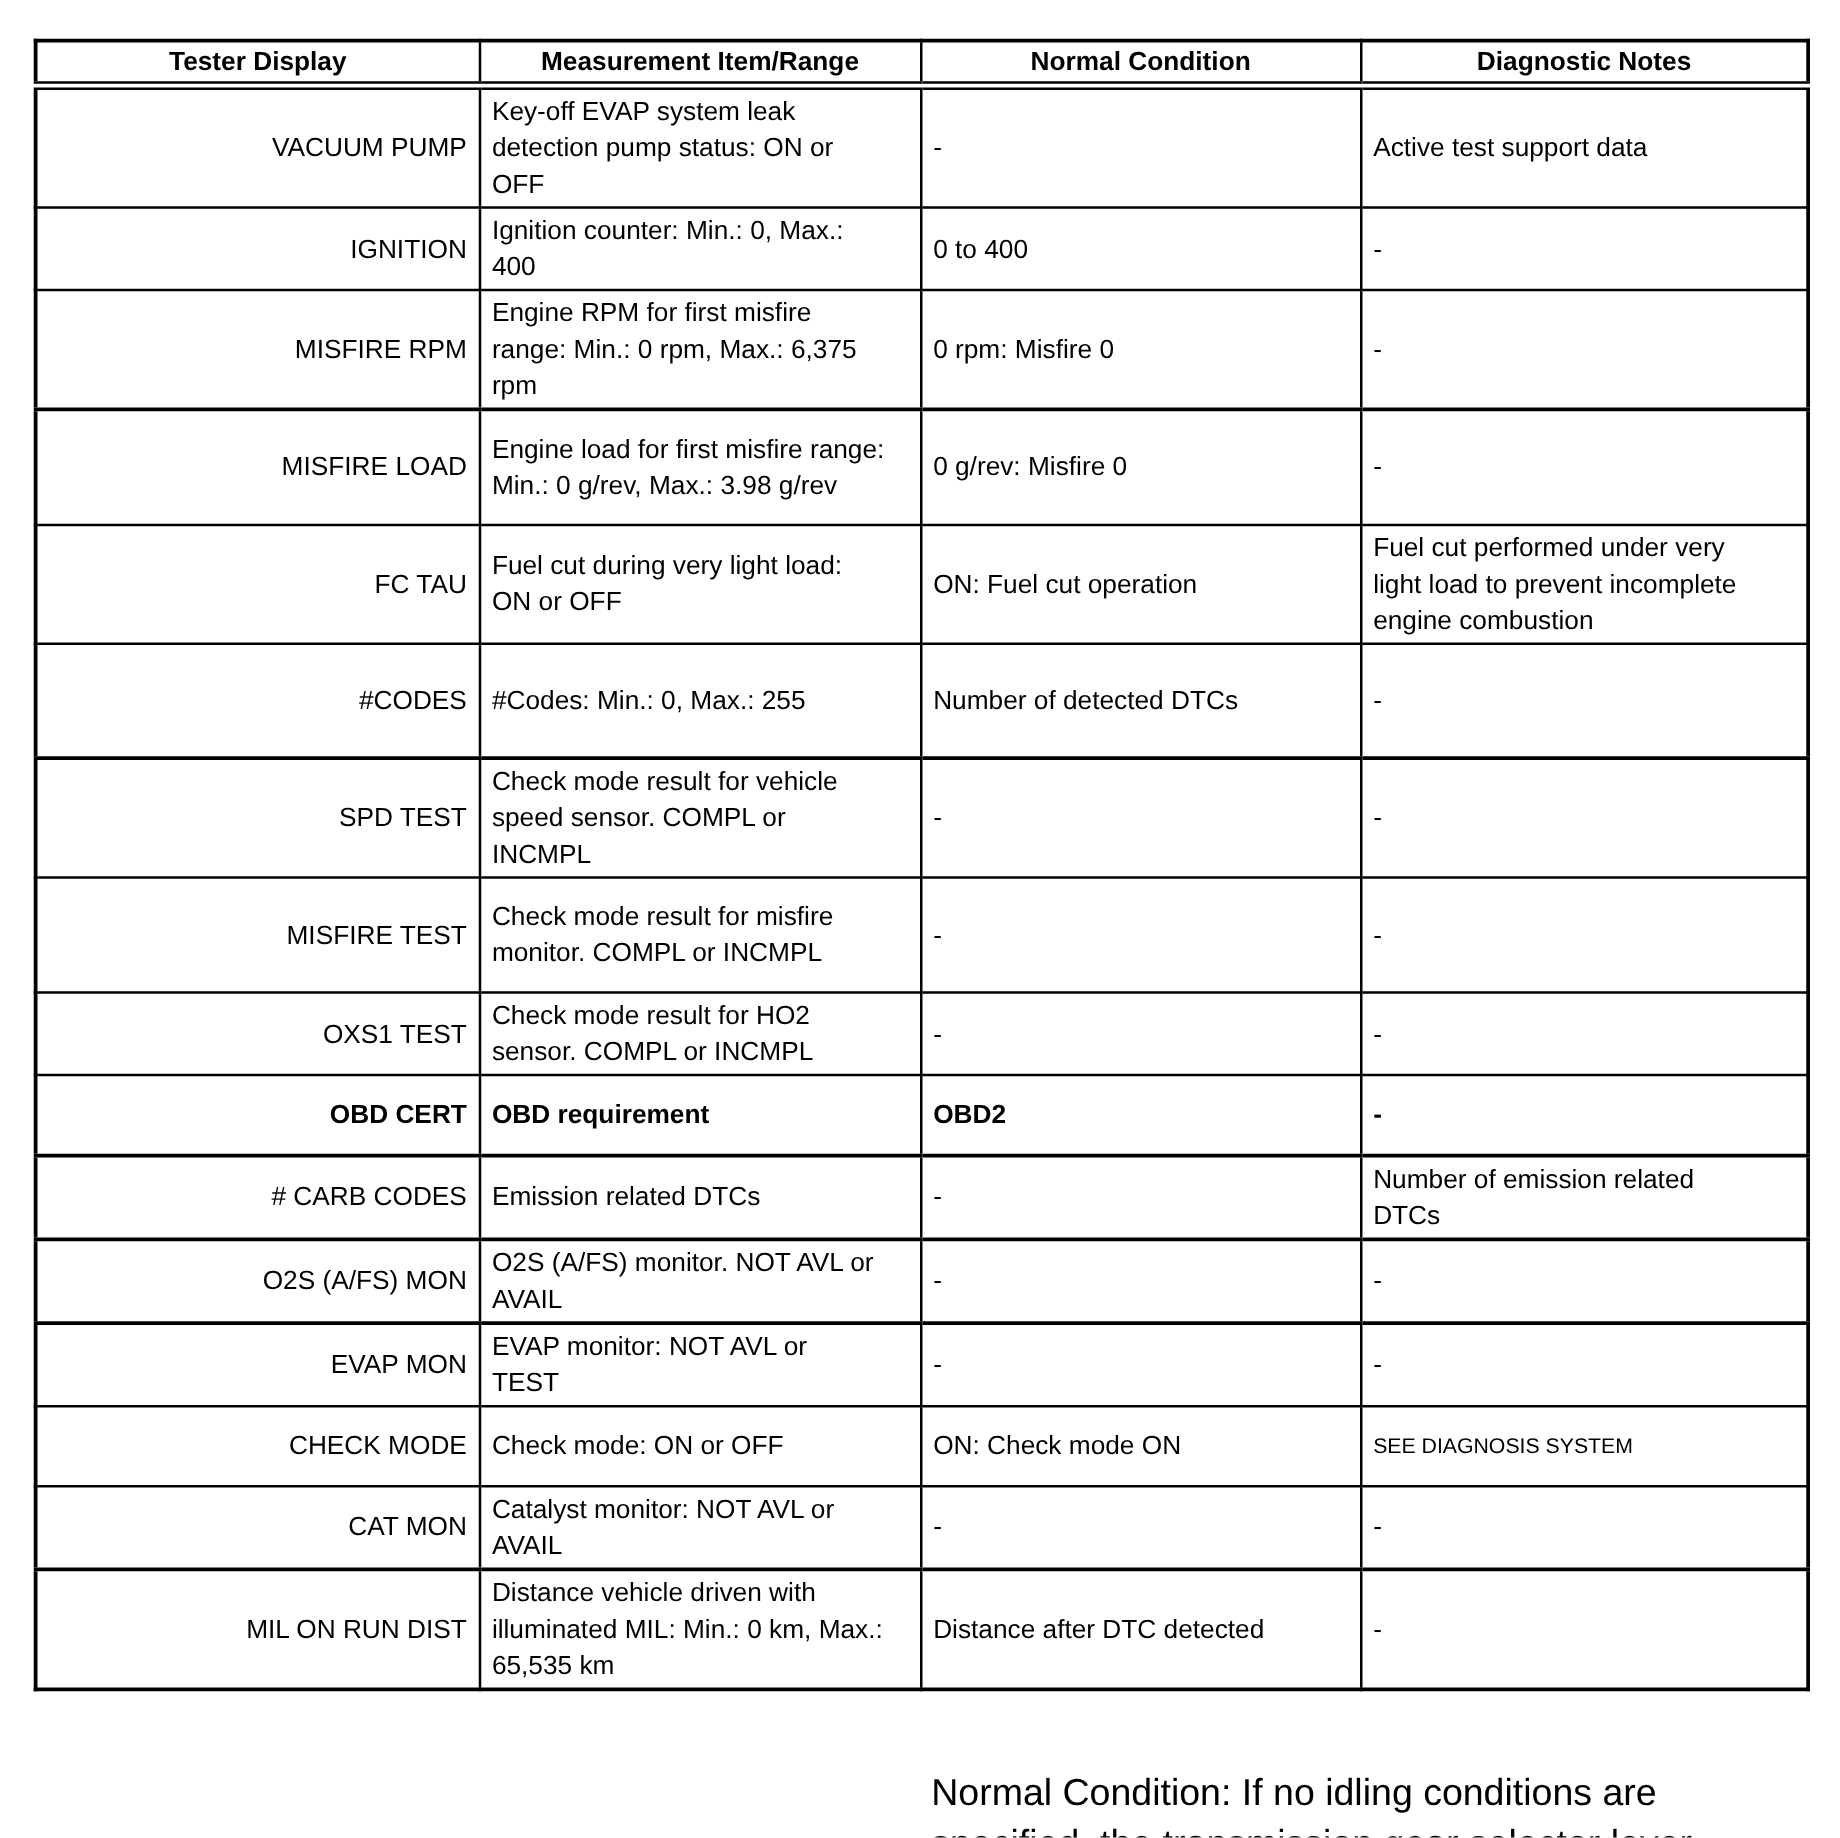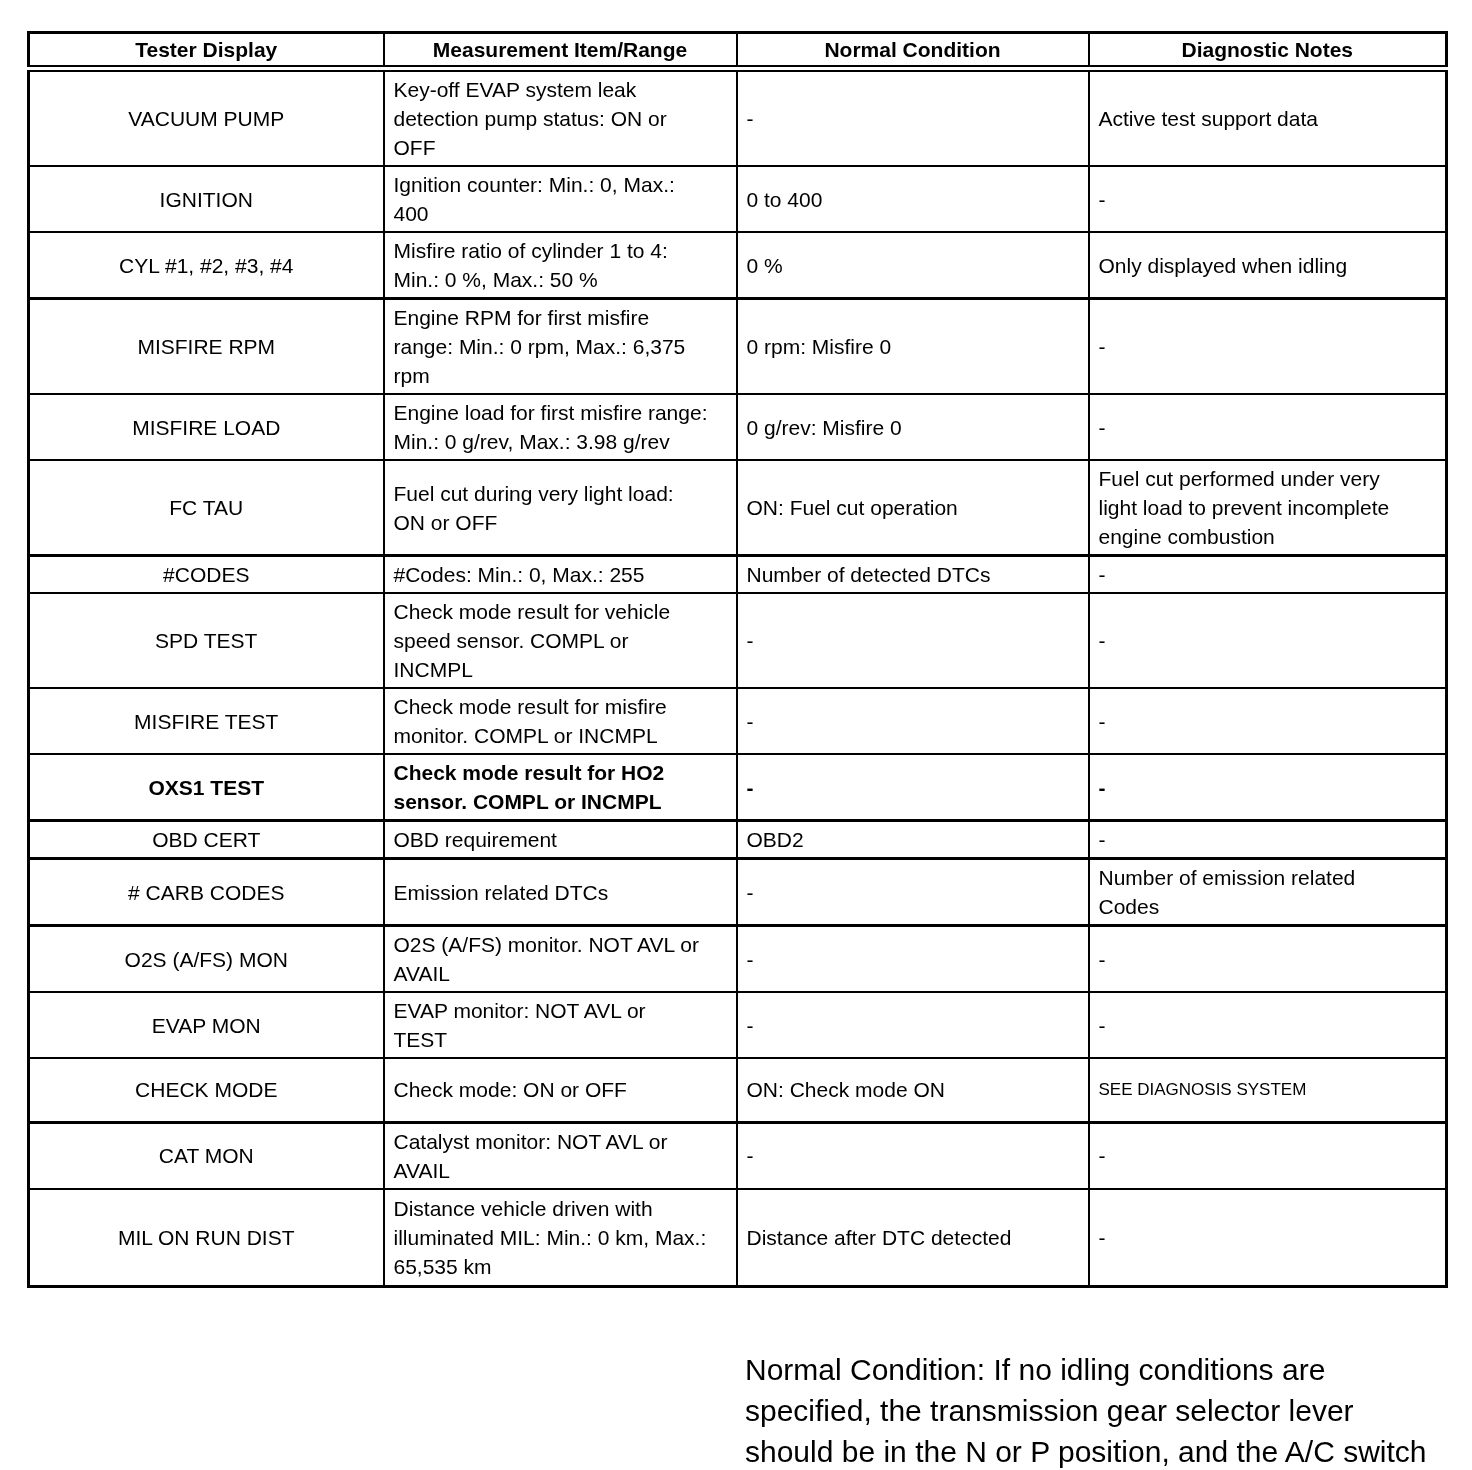--- a/index.html
+++ b/index.html
@@ -36,21 +36,21 @@
     padding: 2px 6px;
     border-bottom: 7px double #000;
   }
   td {
     font-size: 21px;
     line-height: 29px;
     vertical-align: middle;
     padding: 3px 9px;
     white-space: pre-line;
   }
-  td.c1 { text-align: center; }
+  td.c1 { text-align: right; }
   td.c2 { text-align: left; margin-left: 40px; }
   td.align-left  { text-align: left; }
   td.align-center { text-align: left; }
   td.small-text { font-size: 17px; line-height: 22px; }
 
   
   tbody tr:nth-child(1)  { height: 88px; }
   tbody tr:nth-child(2)  { height: 64px; }
   tbody tr:nth-child(3)  { height: 60px; }
   tbody tr:nth-child(4)  { height: 92px; }
@@ -115,27 +115,20 @@
           <td class="align-center">Active test support data</td>
         </tr>
         <tr>
           <td class="c1">IGNITION</td>
           <td class="c2">Ignition counter: Min.: 0, Max.:
 400</td>
           <td class="align-left">0 to 400</td>
           <td class="align-center">-</td>
         </tr>
         <tr>
-          <td class="c1">CYL #1, #2, #3, #4</td>
-          <td class="c2">Misfire ratio of cylinder 1 to 4:
-Min.: 0 %, Max.: 50 %</td>
-          <td class="align-left">0 %</td>
-          <td class="align-left">Only displayed when idling</td>
-        </tr>
-        <tr>
           <td class="c1">MISFIRE RPM</td>
           <td class="c2">Engine RPM for first misfire
 range: Min.: 0 rpm, Max.: 6,375
 rpm</td>
           <td class="align-left">0 rpm: Misfire 0</td>
           <td class="align-center">-</td>
         </tr>
         <tr>
           <td class="c1">MISFIRE LOAD</td>
           <td class="c2">Engine load for first misfire range:
@@ -184,21 +177,21 @@
           <td class="c1">OBD CERT</td>
           <td class="c2">OBD requirement</td>
           <td class="align-center">OBD2</td>
           <td class="align-center">-</td>
         </tr>
         <tr>
           <td class="c1"># CARB CODES</td>
           <td class="c2">Emission related DTCs</td>
           <td class="align-center">-</td>
           <td class="align-center">Number of emission related
-Codes</td>
+DTCs</td>
         </tr>
         <tr>
           <td class="c1">O2S (A/FS) MON</td>
           <td class="c2">O2S (A/FS) monitor. NOT AVL or
 AVAIL</td>
           <td class="align-center">-</td>
           <td class="align-center">-</td>
         </tr>
         <tr>
           <td class="c1">EVAP MON</td>

